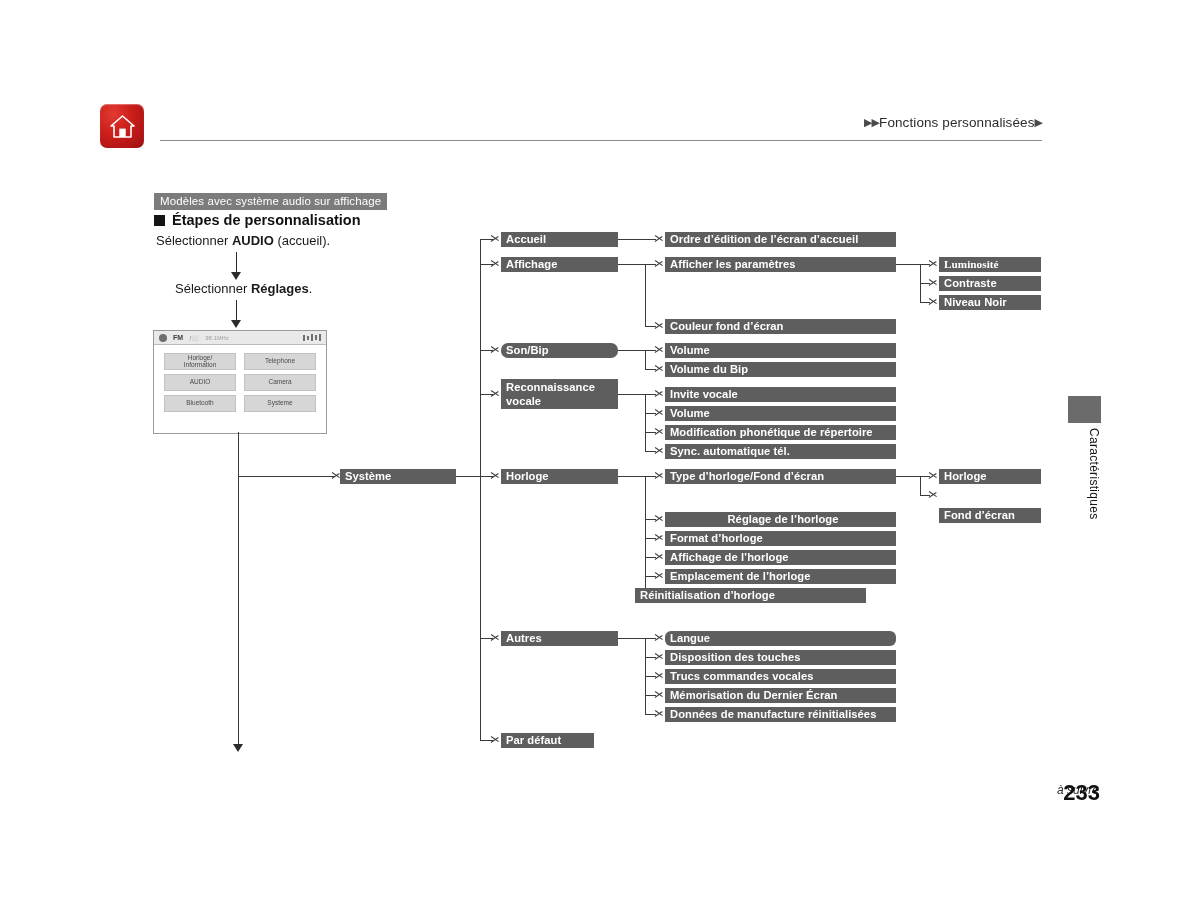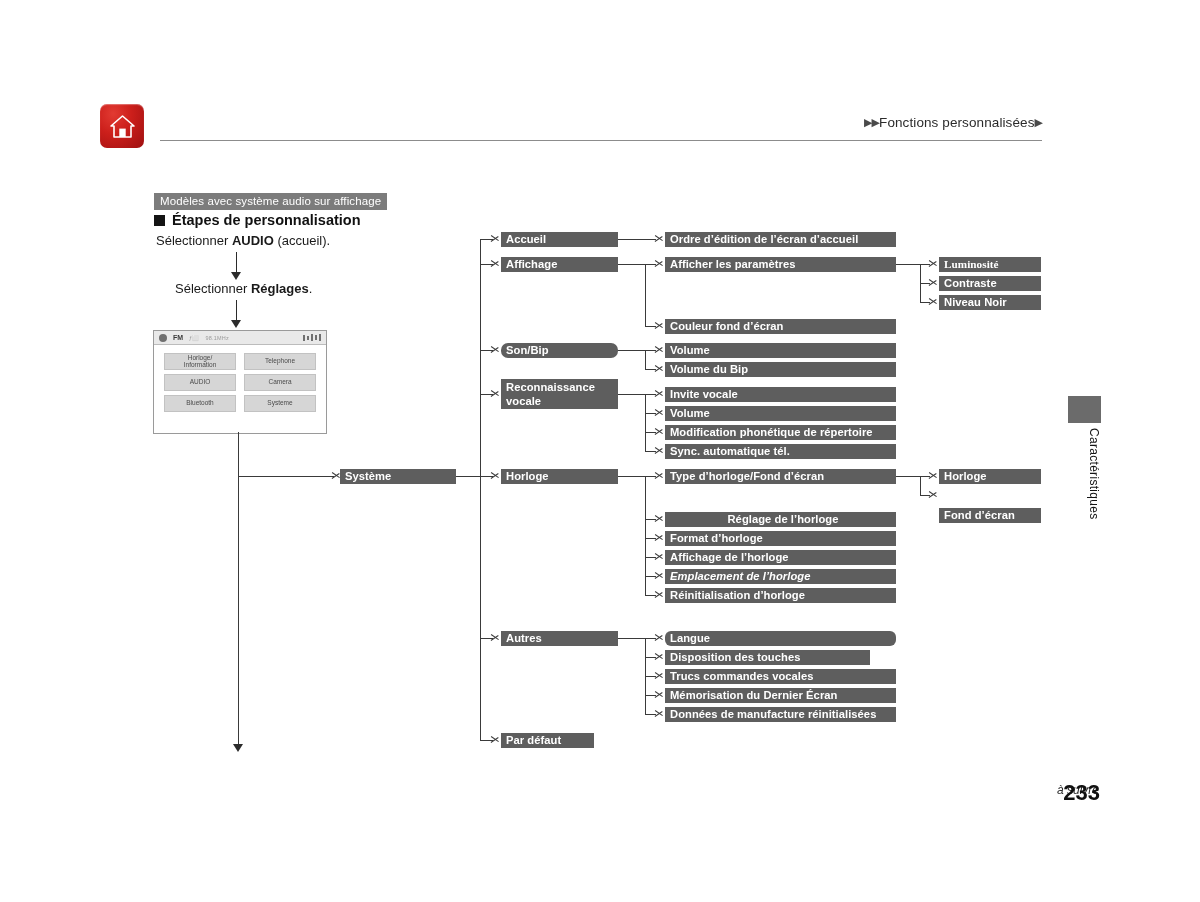--- a/index.html
+++ b/index.html
@@ -403,35 +403,35 @@
   <div class="hline" style="left:645px; top:538px; width:11px;"></div>
   <div class="chev" style="left:655px; top:531px;"></div>
   <div class="node" style="left:665px; top:531px; width:231px;">Format d’horloge</div>
 
   <div class="hline" style="left:645px; top:557px; width:11px;"></div>
   <div class="chev" style="left:655px; top:550px;"></div>
   <div class="node" style="left:665px; top:550px; width:231px;">Affichage de l’horloge</div>
 
   <div class="hline" style="left:645px; top:576px; width:11px;"></div>
   <div class="chev" style="left:655px; top:569px;"></div>
-  <div class="node" style="left:665px; top:569px; width:231px;font-style:italic;">Emplacement de l’horloge</div>
+  <div class="node" style="left:665px; top:569px; width:231px;">Emplacement de l’horloge</div>
 
   <div class="hline" style="left:645px; top:595px; width:11px;"></div>
   <div class="chev" style="left:655px; top:588px;"></div>
-  <div class="node" style="left:665px; top:588px; width:231px;">Réinitialisation d’horloge</div>
+  <div class="node" style="left:635px; top:588px; width:231px;">Réinitialisation d’horloge</div>
 
   <div class="hline" style="left:618px; top:638px; width:27px;"></div>
   <div class="vline2" style="left:645px; top:638px; height:76px;"></div>
   <div class="hline" style="left:645px; top:638px; width:11px;"></div>
   <div class="chev" style="left:655px; top:631px;"></div>
   <div class="node" style="left:665px; top:631px; width:231px;border-radius:6px;">Langue</div>
 
   <div class="hline" style="left:645px; top:657px; width:11px;"></div>
   <div class="chev" style="left:655px; top:650px;"></div>
-  <div class="node" style="left:665px; top:650px; width:205px;">Disposition des touches</div>
+  <div class="node" style="left:665px; top:650px; width:231px;">Disposition des touches</div>
 
   <div class="hline" style="left:645px; top:676px; width:11px;"></div>
   <div class="chev" style="left:655px; top:669px;"></div>
   <div class="node" style="left:665px; top:669px; width:231px;">Trucs commandes vocales</div>
 
   <div class="hline" style="left:645px; top:695px; width:11px;"></div>
   <div class="chev" style="left:655px; top:688px;"></div>
   <div class="node" style="left:665px; top:688px; width:231px;">Mémorisation du Dernier Écran</div>
 
   <div class="hline" style="left:645px; top:714px; width:11px;"></div>

